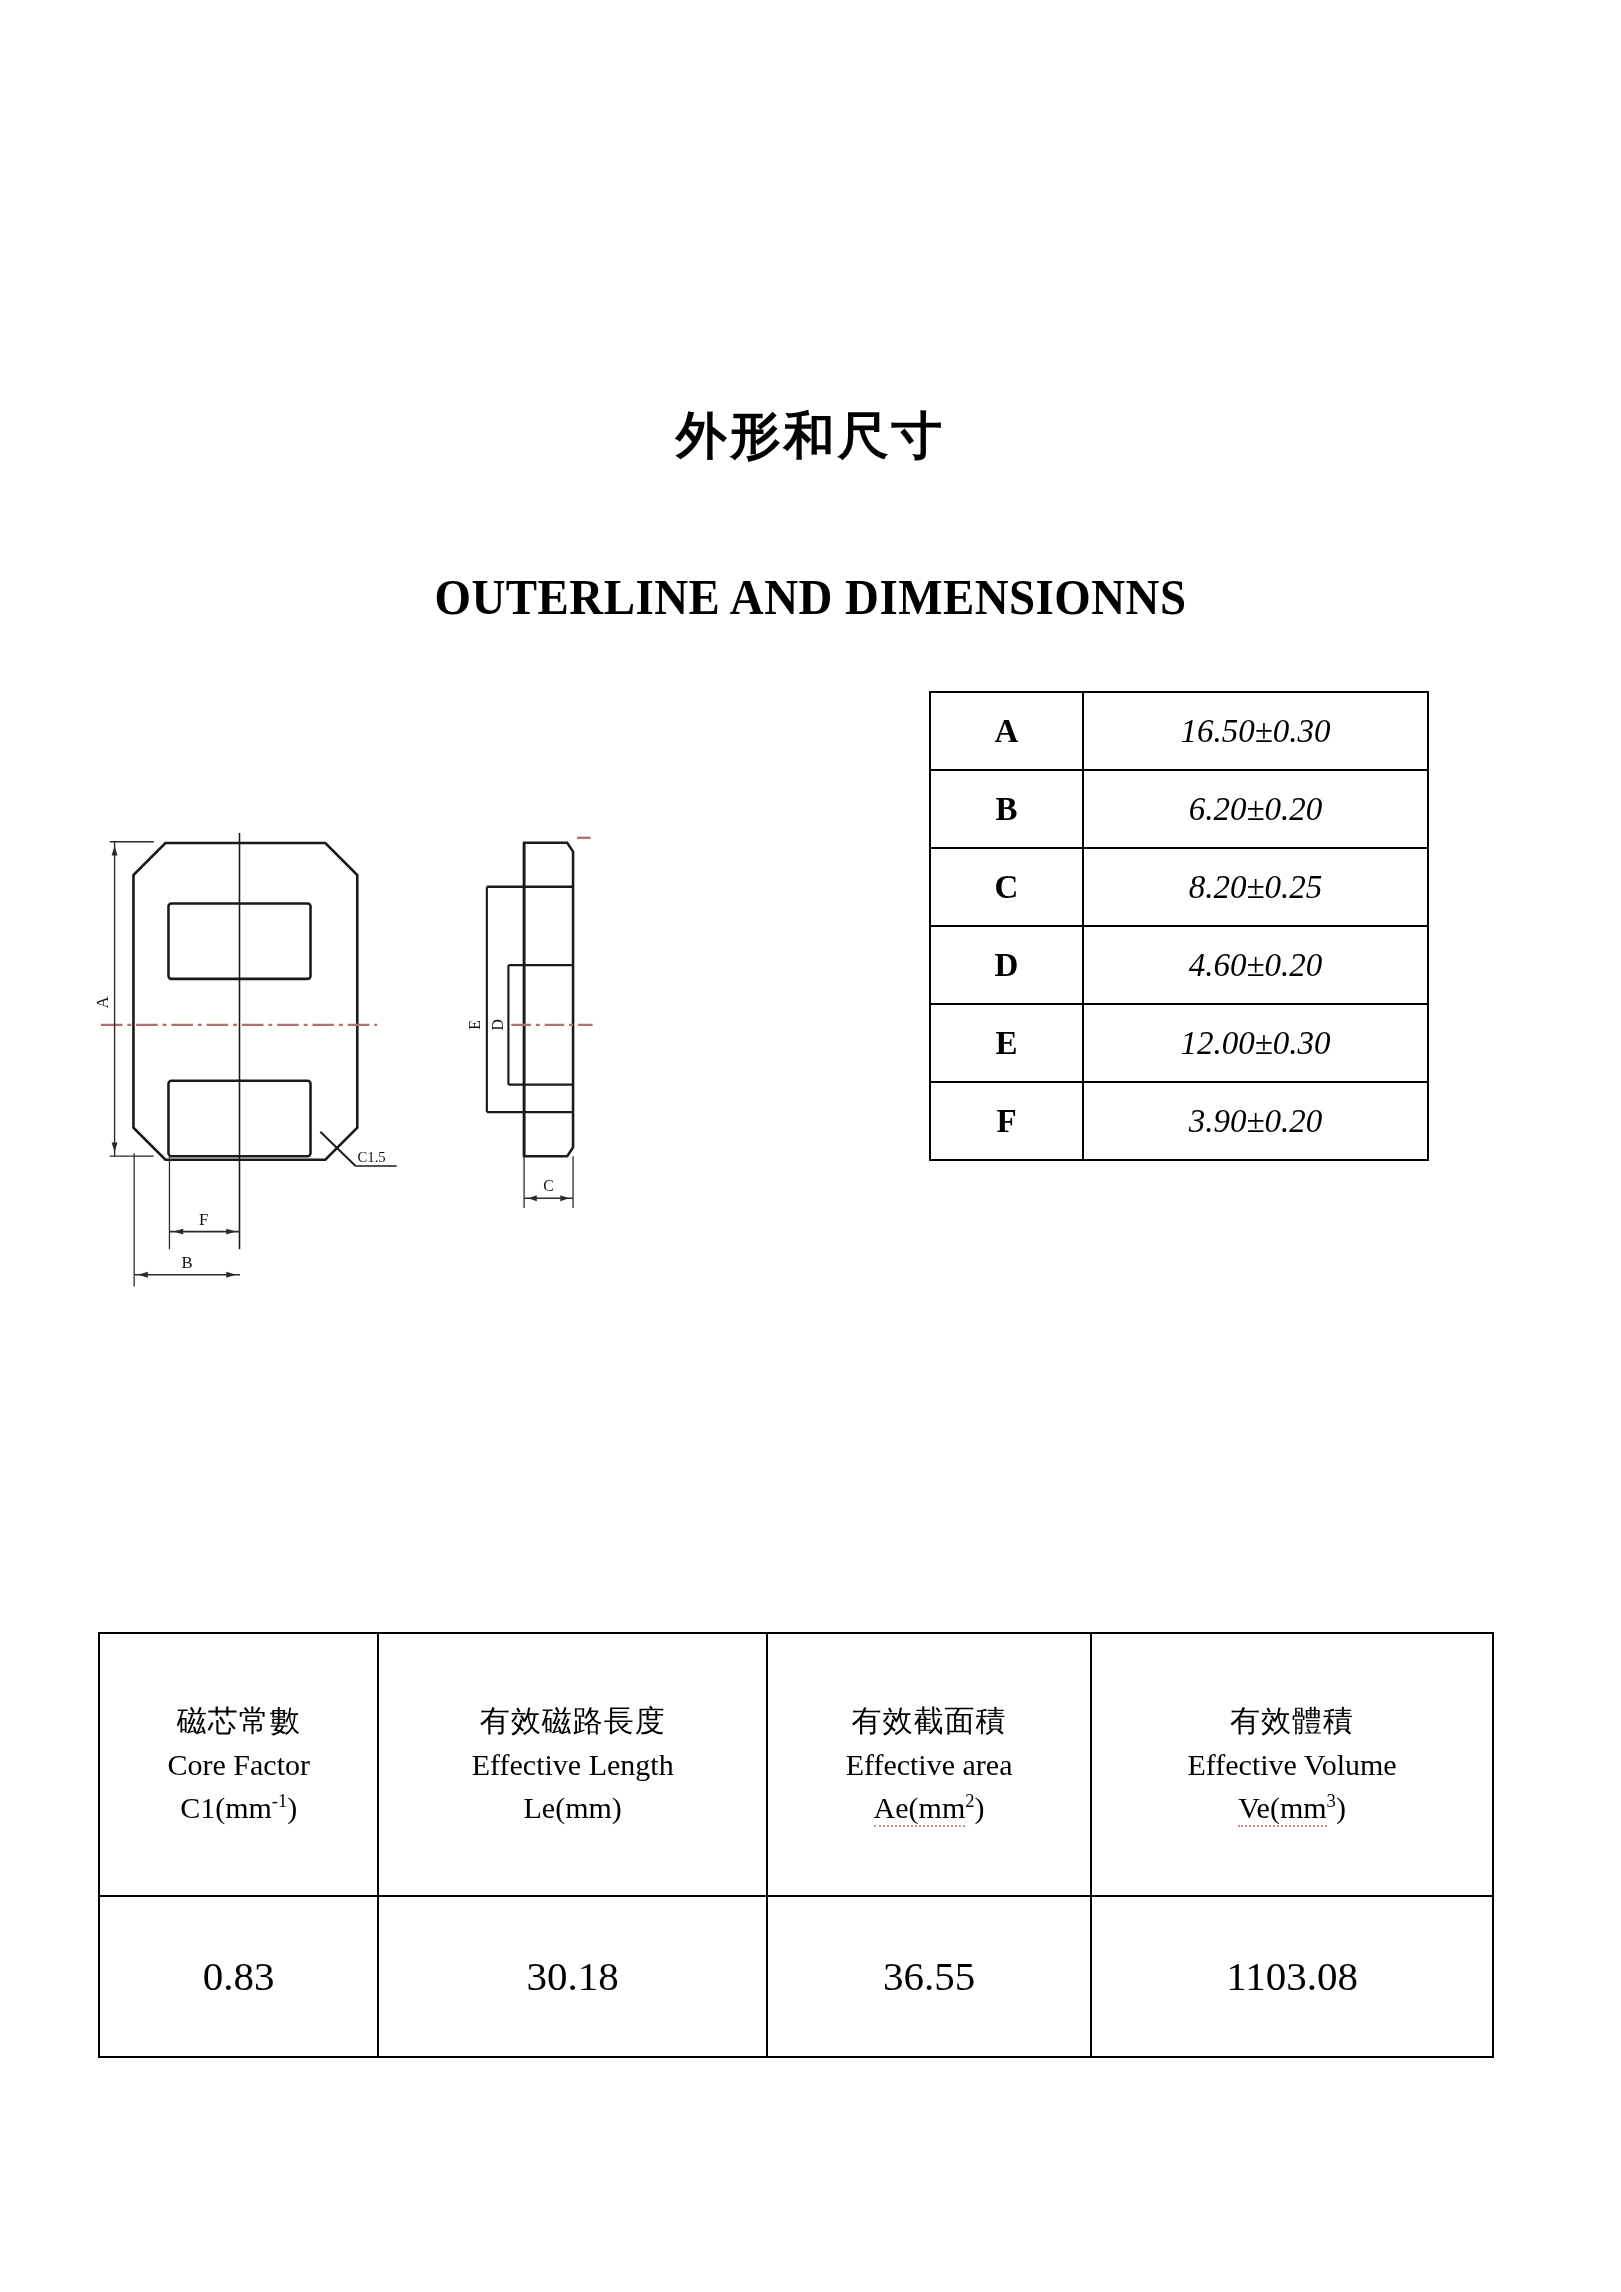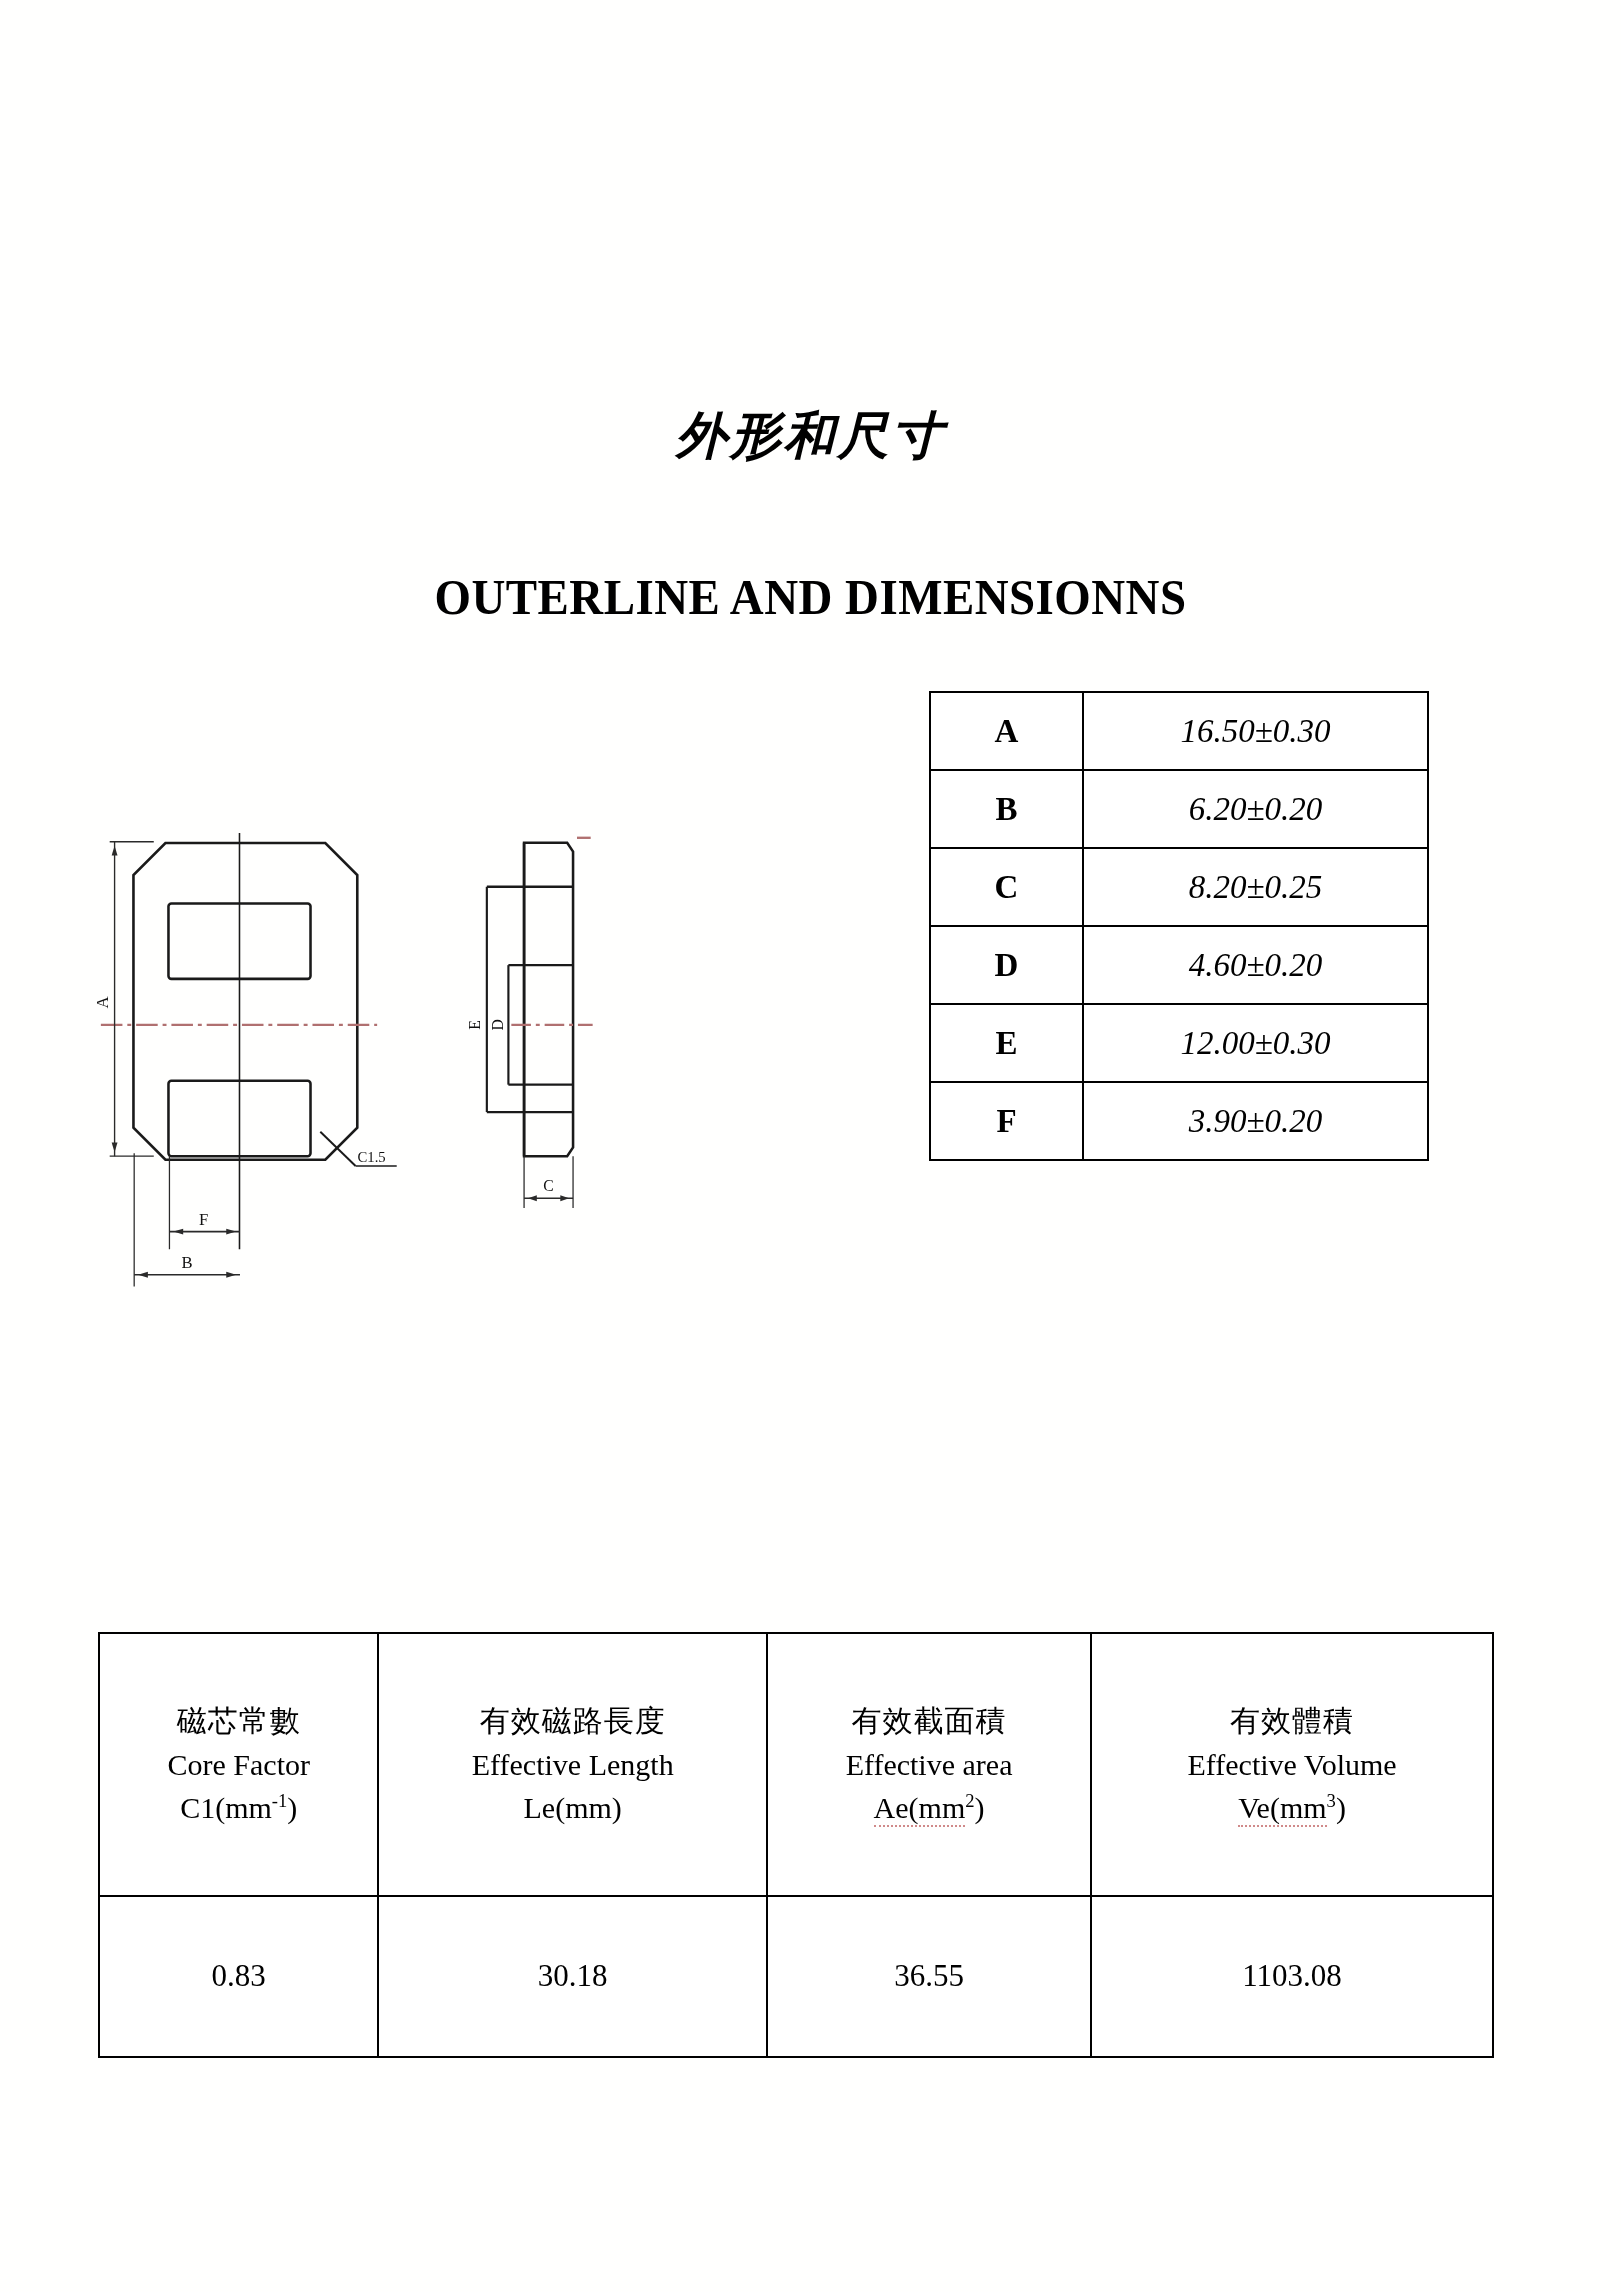--- a/index.html
+++ b/index.html
@@ -37,21 +37,20 @@
 
   .heading-cn {
     position: absolute;
     top: 402px;
     left: 0;
     width: 100%;
     text-align: center;
     font-size: 51px;
     font-weight: bold;
     letter-spacing: 2.9px;
-    font-style: italic;
   }
 
   .heading-en {
     position: absolute;
     top: 568px;
     left: 0;
     width: 100%;
     text-align: center;
     font-size: 51px;
     font-weight: bold;
@@ -95,21 +94,21 @@
     text-align: center;
     vertical-align: middle;
     font-family: "Liberation Serif", "DejaVu Serif", serif;
   }
   .core-table td.hdr {
     height: 245px;
     padding: 7.8px 3.9px;
   }
   .core-table td.valrow {
     height: 157px;
-    font-size: 31px;
+    font-size: 41px;
   }
   .hdr .cn {
     display: block;
     font-size: 30px;
     line-height: 1.45;
     letter-spacing: 1px;
   }
   .hdr .en {
     display: block;
     font-size: 30px;

